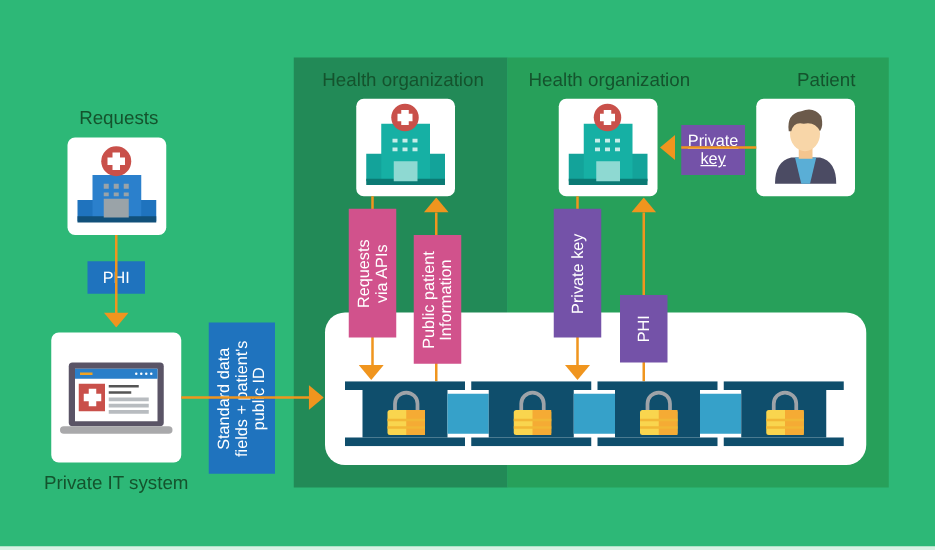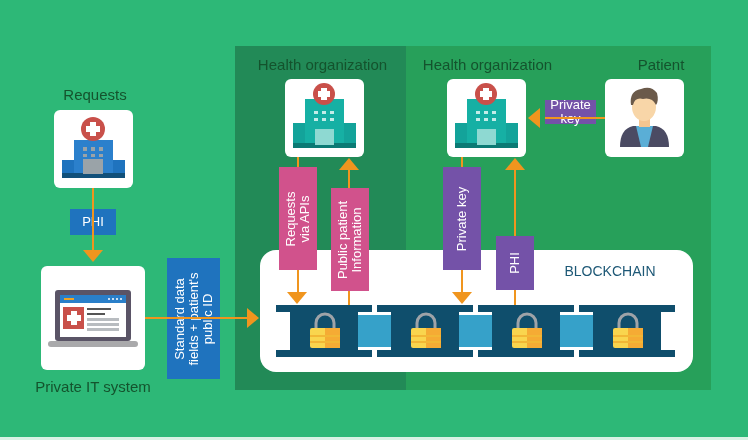--- a/index.html
+++ b/index.html
@@ -164,30 +164,29 @@
     <polygon points="31,47 48,47 43,68 36,68" fill="#5aaed6"></polygon>
     <rect x="34" y="38" width="11" height="10" fill="#f4c58f"></rect>
     <ellipse cx="39" cy="28" rx="12" ry="14" fill="#f8d6a8"></ellipse>
     <path d="M26 26 Q24 12 36 10 Q46 6 52 14 Q54 22 51 26 Q47 18 38 20 Q30 18 28 26 Z" fill="#6b5a4a"></path>
   </svg>
 </div>
 <div class="abs line" style="left:545px;top:117px;width:60px;height:2px;" data-name="arrow-patient-to-org"></div>
 <svg class="abs" style="left:528px;top:108px;" width="12" height="20" data-name="arrow-head-left">
     <polygon points="12,0 0,10 12,20" fill="#f0951e"></polygon>
   </svg>
-<div class="abs tag purple" style="left:545px;top:100px;width:51px;height:24px;" data-name="private-key-tag-patient">
+<div class="abs tag purple" style="left:545px;top:100px;width:51px;height:40px;text-decoration:underline;" data-name="private-key-tag-patient">
   <div>
       <div data-name="tag-line">Private</div>
       <div data-name="tag-line">key</div>
     </div>
 </div>
 
 <div class="abs bc-box" data-name="blockchain-network"></div>
 <div class="abs bc-title" data-name="blockchain-title">
-  <div data-name="title-line">BLOCKCHAIN</div>
 </div>
 <svg class="abs" style="left:276px;top:305px;" width="400" height="52" id="chain" data-name="blockchain-chain">
     <rect x="0" y="0" width="96" height="7" fill="#0f4e6c" data-name="block-top"></rect>
     <rect x="0" y="45" width="96" height="7" fill="#0f4e6c" data-name="block-bottom"></rect>
     <rect x="14" y="7" width="68" height="38" fill="#0f4e6c" data-name="block-body"></rect>
     <rect x="82" y="10" width="33" height="32" fill="#36a1c9" data-name="chain-link"></rect>
     <path d="M40 24 v-6 a9 9 0 0 1 18 0 v6" fill="none" stroke="#9ea3a8" stroke-width="3" data-name="padlock-shackle"></path>
     <rect x="34" y="23" width="30" height="20" rx="2" fill="#f9d54e" data-name="padlock-icon"></rect>
     <rect x="49" y="23" width="15" height="20" fill="#f5ab34" data-name="padlock-shade"></rect>
     <rect x="34" y="30" width="30" height="2" fill="#f2b735" data-name="padlock-stripe"></rect>

